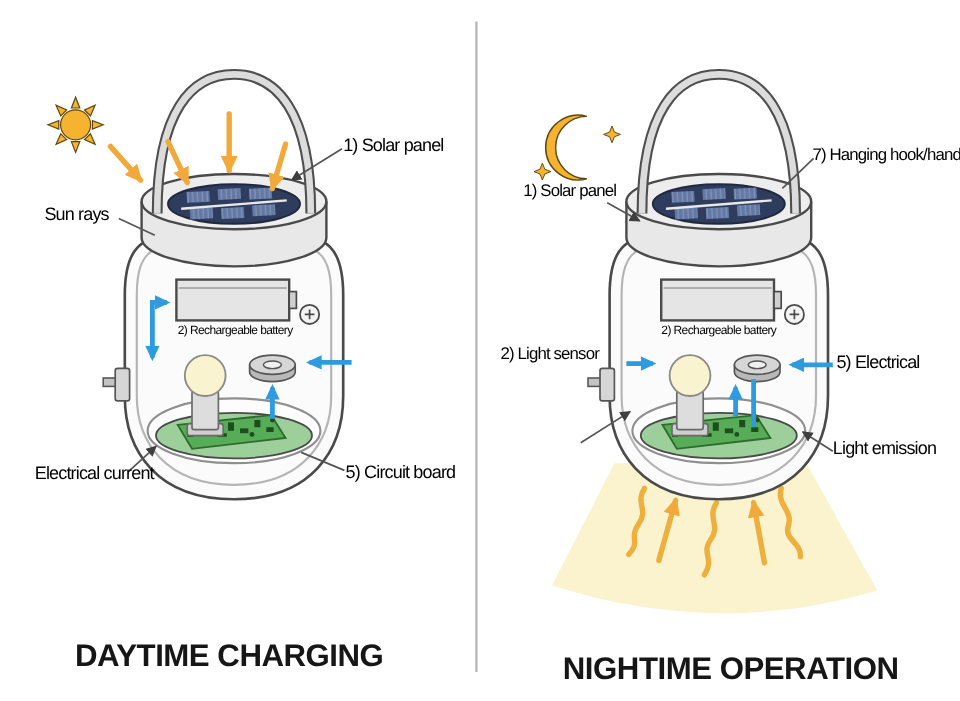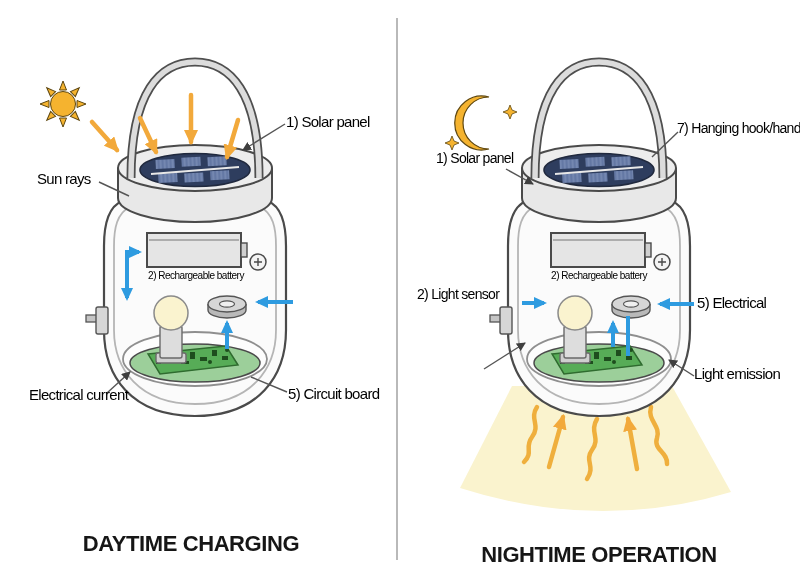--- a/index.html
+++ b/index.html
@@ -18,21 +18,21 @@
   .lbl{
     position:absolute;font-weight:normal;line-height:1.08;
     letter-spacing:-0.7px;white-space:nowrap;color:#000000;
   }
   .fs15{font-size:15px;}
   .fs14{font-size:14px;}
   .fs12{font-size:10px;letter-spacing:-0.5px;}
   .center{text-align:center;}
   .twoline{white-space:normal;line-height:16px;}
   .title{
-    position:absolute;font-weight:bold;font-size:22px;letter-spacing:-0.4px;
+    position:absolute;font-weight:bold;font-size:26px;letter-spacing:-0.4px;
     text-align:center;white-space:nowrap;color:#161616;
   }
 </style>
 </head>
 <body>
 
 <div class="stage">
 
   <svg class="art" width="800" height="584" viewBox="0 0 800 584">
     <defs>

